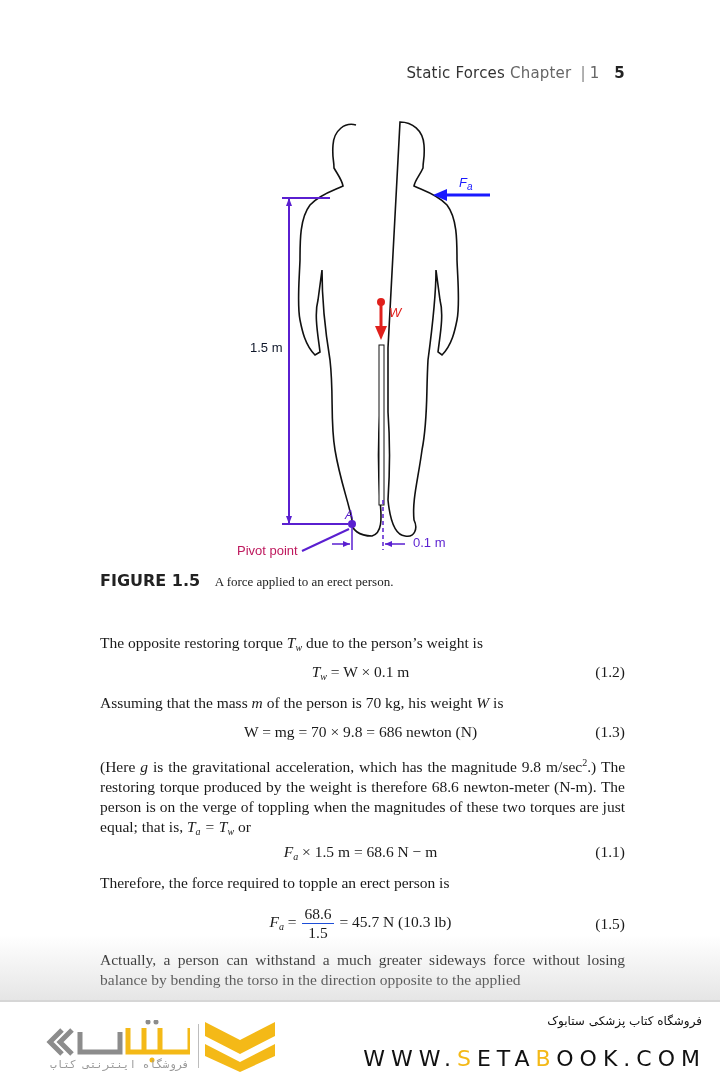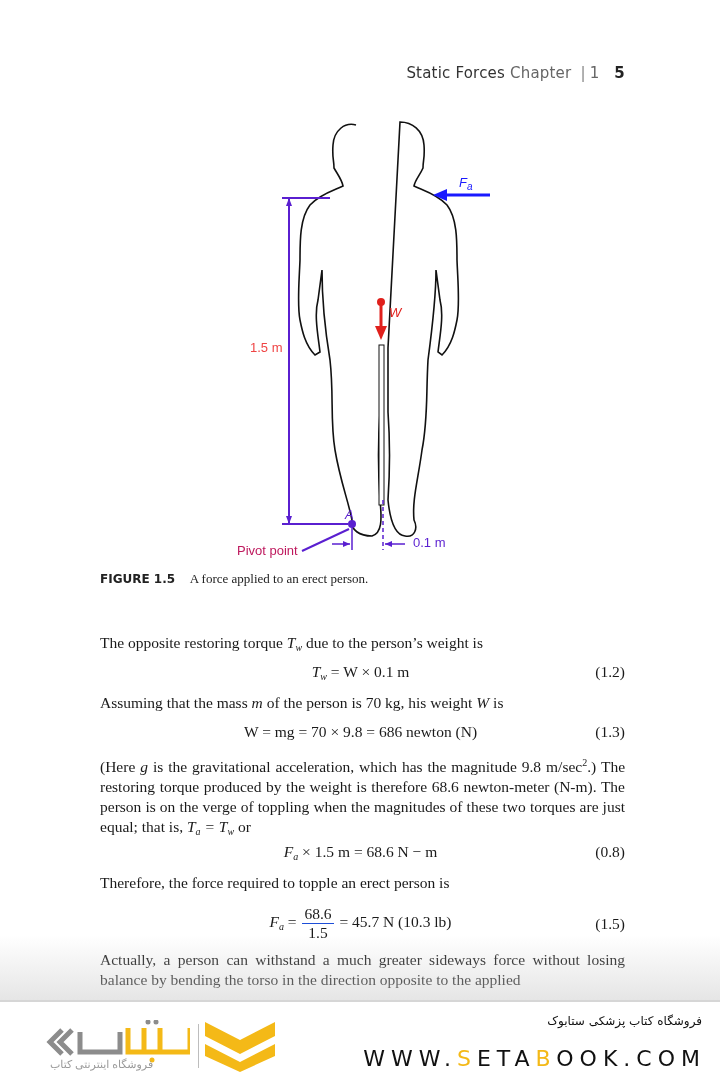--- a/index.html
+++ b/index.html
@@ -16,21 +16,21 @@
   .running-head .chap { color: #666; }
   .running-head .sep { color: #888; margin: 0 4px; }
   .running-head .pnum { font-weight: bold; color: #222; margin-left: 10px; }
 
   .figure { position: absolute; left: 0; top: 100px; width: 720px; height: 470px; text-align: right; }
   .fig-label { position: absolute; font-family: "Liberation Sans", sans-serif; font-size: 13px; }
 
   .caption {
     position: absolute; left: 100px; top: 571px; font-size: 13px; color: #222;
   }
-  .caption .fig-num { font-family: "DejaVu Sans", sans-serif; font-weight: bold; font-size: 12px; margin-right: 12px; }
+  .caption .fig-num { font-family: "DejaVu Sans", sans-serif; font-weight: bold; font-size: 16px; margin-right: 12px; }
 
   .body-text { position: absolute; left: 100px; width: 525px; font-size: 15.5px; line-height: 20px; color: #1a1a1a; }
   .justify { text-align: justify; }
   .eq-row { position: absolute; left: 100px; width: 525px; height: 22px; font-size: 15.5px; }
   .eq-row .eq { position: absolute; left: 0; right: 4px; text-align: center; }
   .eq-row .num { position: absolute; right: 0; top: 0; }
   i { font-style: italic; }
   sub { font-size: 10px; vertical-align: -3px; }
   sup { font-size: 10px; vertical-align: 6px; }
   .frac { display: inline-block; vertical-align: middle; text-align: center; margin: 0 2px; }
@@ -42,21 +42,21 @@
     background: linear-gradient(to bottom, rgba(220,220,220,0) 0%, rgba(205,205,205,0.55) 100%);
     pointer-events: none;
   }
   .footer {
     position: absolute; left: 0; top: 1000px; width: 720px; height: 80px; background: #ffffff;
     border-top: 2px solid #d6d6d6;
   }
   .logo-fa {
     position: absolute; left: 40px; top: 18px; width: 150px; height: 50px;
   }
-  .logo-sub { position: absolute; left: 50px; top: 56px; font-family: Liberation Serif, serif; font-size: 11px; color: #9a9a9a; }
+  .logo-sub { position: absolute; left: 50px; top: 56px; font-family: Liberation Mono, monospace; font-size: 11px; color: #9a9a9a; }
   .logo-divider { position: absolute; left: 198px; top: 22px; width: 1px; height: 44px; background: #bdbdbd; }
   .logo-mark { position: absolute; left: 205px; top: 20px; width: 70px; height: 50px; }
   .store-name { position: absolute; right: 18px; top: 12px; font-family: "DejaVu Sans", sans-serif; font-size: 12px; color: #111; direction: rtl; }
   .store-url { position: absolute; right: 14px; top: 44px; font-family: "DejaVu Sans", sans-serif; font-size: 22px; letter-spacing: 6px; color: #111; }
   .store-url .hl { color: #f4b917; }
 </style>
 </head>
 <body>
 
 <div class="running-head">
@@ -100,21 +100,21 @@
 
     <line x1="440" y1="195" x2="490" y2="195" stroke="#1a1aff" stroke-width="3"></line>
     <polygon points="433,195 447,189 447,201" fill="#1a1aff"></polygon>
 
     <circle cx="381" cy="302" r="4" fill="#e0201c"></circle>
     <line x1="381" y1="302" x2="381" y2="330" stroke="#e0201c" stroke-width="3"></line>
     <polygon points="375,326 387,326 381,340" fill="#e0201c"></polygon>
   </svg>
   <div class="fig-label" style="left:459px;top:75px;color:#1a1aff;font-style:italic;"><span>F</span><sub>a</sub></div>
   <div class="fig-label" style="left:389px;top:205px;color:#e0201c;font-style:italic;">W</div>
-  <div class="fig-label" style="left:250px;top:240px;color:#ef4444;">1.5 m</div>
+  <div class="fig-label" style="left:250px;top:240px;color:#0f172a;">1.5 m</div>
   <div class="fig-label" style="left:345px;top:407px;color:#5a1fd0;font-style:italic;">A</div>
   <div class="fig-label" style="left:237px;top:443px;color:#be185d;">Pivot point</div>
   <div class="fig-label" style="left:413px;top:435px;color:#5a1fd0;">0.1 m</div>
 </div>
 
 <div class="caption">
   <span class="fig-num">FIGURE 1.5</span>
   <span>A force applied to an erect person.</span>
 </div>
 
@@ -135,21 +135,21 @@
   <div class="eq">W = mg = 70 × 9.8 = 686 newton (N)</div>
   <div class="num">(1.3)</div>
 </div>
 
 <div class="body-text justify" style="top:753px;">
   <span>(Here</span> <i>g</i> <span>is the gravitational acceleration, which has the magnitude 9.8 m/sec</span><sup>2</sup><span>.) The restoring torque produced by the weight is therefore 68.6 newton-meter (N-m). The person is on the verge of toppling when the magnitudes of these two torques are just equal; that is,</span> <i>T</i><sub><i>a</i></sub><i> = T</i><sub><i>w</i></sub> <span>or</span>
 </div>
 
 <div class="eq-row" style="top:843px;">
   <div class="eq"><i>F</i><sub><i>a</i></sub><span> × 1.5 m = 68.6 N − m</span></div>
-  <div class="num">(0.8)</div>
+  <div class="num">(1.1)</div>
 </div>
 
 <div class="body-text" style="top:873px;">Therefore, the force required to topple an erect person is</div>
 
 <div class="eq-row" style="top:905px;height:40px;">
   <div class="eq" style="top:0;"><i>F</i><sub><i>a</i></sub> = <span class="frac"><span class="top">68.6</span><span class="bot">1.5</span></span><span> = 45.7 N (10.3 lb)</span></div>
   <div class="num" style="top:10px;">(1.5)</div>
 </div>
 
 <div class="body-text justify" style="top:950px;">Actually, a person can withstand a much greater sideways force without losing balance by bending the torso in the direction opposite to the applied</div>

